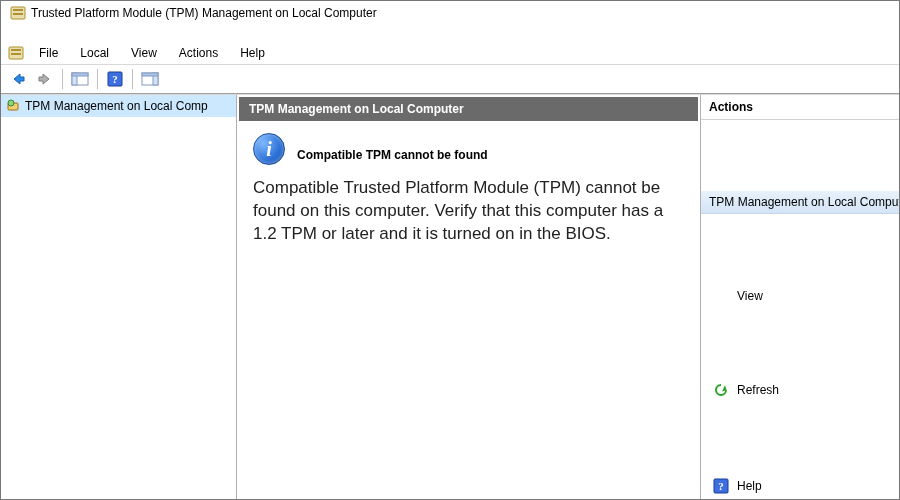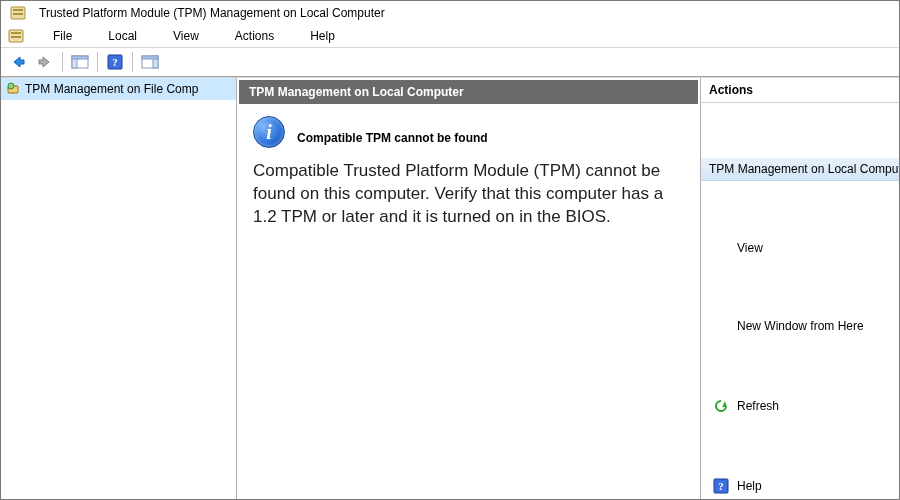--- a/index.html
+++ b/index.html
@@ -9,27 +9,28 @@
     font-family: "Segoe UI", Tahoma, sans-serif;
     font-size: 12px;
     background: #fff;
     border: 1px solid #777;
     display: flex; flex-direction: column;
     overflow: hidden;
     color: #000;
   }
   .title-bar {
     display: flex; align-items: center;
-    padding: 4px 6px; gap: 10px;
+    padding: 4px 6px; gap: 2px;
     background: #fff;
   }
   .title-text { font-size: 12px; }
   .menu-bar {
-    display: flex; padding: 2px 4px; gap: 16px;
-    background: #fff;
+    display: flex; padding: 2px 4px; gap: 2px;
+    background: #fff;
+    margin-top: 17px;
   }
   .menu-item {
     padding: 2px 10px; cursor: default;
   }
   .menu-app-icon { display:flex; align-items:center; padding:0 3px; }
   .toolbar {
     display: flex; align-items: center;
     padding: 3px 5px; gap: 3px;
     border-top: 1px solid #d8d8d8;
     border-bottom: 1px solid #a0a0a0;
@@ -180,21 +181,21 @@
 <div class="workspace">
 
   <div class="tree-pane">
     <div class="tree-item">
       <span>
         <svg width="16" height="16" viewBox="0 0 16 16">
           <rect x="3" y="5" width="10" height="7" rx="1" fill="#f0d070" stroke="#a07010"></rect>
           <circle cx="6" cy="5" r="3" fill="#8fd480" stroke="#3a8530"></circle>
         </svg>
       </span>
-      <span>TPM Management on File Comp</span>
+      <span>TPM Management on Local Comp</span>
     </div>
   </div>
 
   <div class="content-pane">
     <div class="content-header">TPM Management on Local Computer</div>
     <div class="content-body">
       <div class="alert-row">
         <div class="info-badge">i</div>
         <div class="alert-text">Compatible TPM cannot be found</div>
       </div>
@@ -204,24 +205,20 @@
 
   <div class="actions-pane">
     <div class="actions-title">Actions</div>
     <div class="actions-section-header">TPM Management on Local Computer</div>
 
     <div class="action-item">
       <span class="action-spacer"></span>
       <span>View</span>
     </div>
 
-    <div class="action-item">
-      <span class="action-spacer"></span>
-      <span>New Window from Here</span>
-    </div>
 
     <div class="action-item">
       <span class="action-icon">
         <svg width="16" height="16" viewBox="0 0 16 16">
           <path d="M8 3 a5 5 0 1 0 5 5" fill="none" stroke="#2aa52a" stroke-width="2"></path>
           <path d="M13 3 L13 8 L8 8 Z" fill="#2aa52a" transform="rotate(-20 13 6)"></path>
         </svg>
       </span>
       <span>Refresh</span>
     </div>

